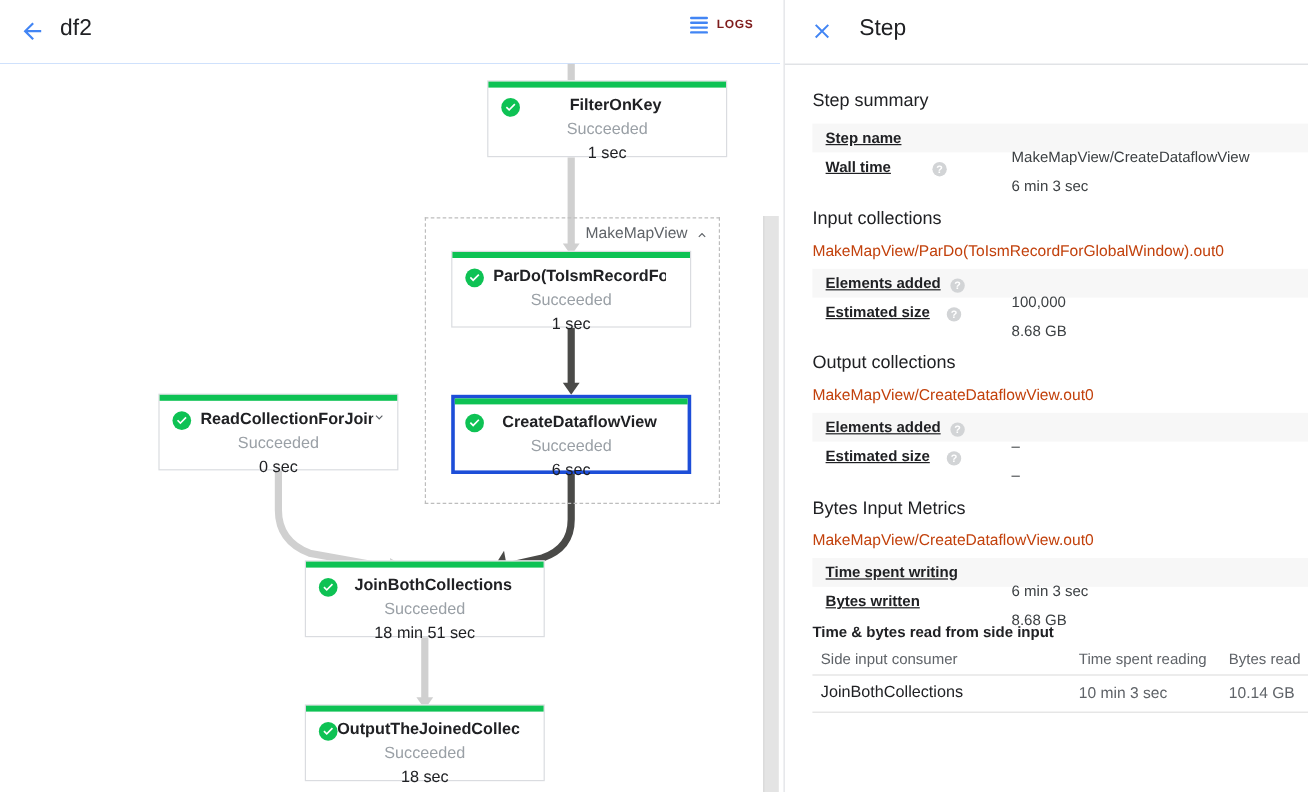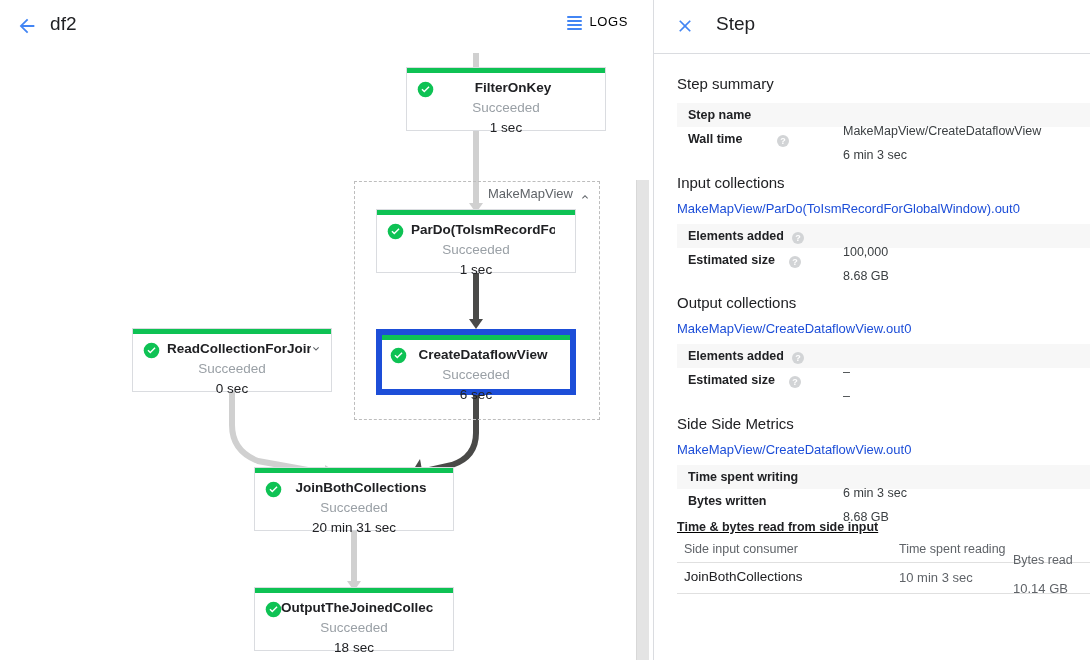--- a/index.html
+++ b/index.html
@@ -26,21 +26,21 @@
   }
   .job-title {
     position: absolute; left: 50px; top: 13px;
     font-size: 19px; color: #202124; letter-spacing: .1px;
   }
   .logs-button {
     position: absolute; right: 22px; top: 14px;
     display: flex; align-items: center; gap: 7px; cursor: pointer;
   }
   .logs-label {
-    font-size: 13px; font-weight: normal; color: #000000; letter-spacing: .6px;
+    font-size: 10px; font-weight: bold; color: #7f1d1d; letter-spacing: .6px;
   }
   .list-icon { width: 15px; height: 12px; display: block; }
   .list-icon i {
     display: block; height: 2px; background: #4285f4; margin-bottom: 2px; border-radius: 1px;
   }
   .list-icon i:nth-child(1) { width: 15px; }
   .list-icon i:nth-child(2) { width: 15px; }
   .list-icon i:nth-child(3) { width: 15px; }
   .list-icon i:nth-child(4) { width: 15px; margin-bottom: 0; }
 
@@ -60,21 +60,21 @@
   }
   .group-chevron {
     position: absolute; right: 8px; top: 7px; width: 12px; height: 12px; cursor: pointer;
   }
 
   
   .node {
     position: absolute; background: #fff; border: 1px solid #dadce0;
     box-sizing: border-box;
   }
-  .node.selected { border: 6px solid #1d4ed8; }
+  .node.selected { border: 3px solid #1d4ed8; }
   .node-bar { position: absolute; left: 0; top: 0; right: 0; height: 5px; background: #0ec254; }
   .node.selected .node-bar { left: 0; right: 0; top: 0; }
   .node-check {
     position: absolute; left: 10px; top: 13px; width: 17px; height: 17px;
   }
   .node-title {
     position: absolute; left: 34px; right: 20px; top: 12px;
     text-align: center; font-size: 13.5px; font-weight: bold; color: #202124;
     white-space: nowrap; overflow: hidden;
   }
@@ -116,51 +116,51 @@
   }
   .panel-title {
     position: absolute; left: 62px; top: 13px; font-size: 19px; color: #202124;
   }
   #right-body { position: absolute; left: 0; top: 53px; width: 436px; height: 655px; }
 
   .section-title {
     position: absolute; left: 23px; font-size: 15px; color: #202124;
   }
   .collection-name {
-    position: absolute; left: 23px; font-size: 13px; color: #1d4ed8;
+    position: absolute; left: 23px; font-size: 13px; color: #c2410c;
     white-space: nowrap;
   }
   .kv-row {
     position: absolute; left: 23px; width: 413px; height: 24px;
   }
   .kv-row.shaded { background: #f7f7f7; }
   .kv-key {
     position: absolute; left: 11px; top: 5px; font-size: 12.5px;
-    font-weight: bold; color: #202124; white-space: nowrap;
+    font-weight: bold; color: #202124; white-space: nowrap; text-decoration: underline;
   }
   .kv-val {
     position: absolute; left: 166px; top: 21px; font-size: 12.5px; color: #3c4043;
     white-space: nowrap;
   }
   .help-dot {
     display: inline-block; width: 12px; height: 12px; border-radius: 50%;
     background: #d2d4d6; color: #ffffff; font-size: 9px; font-weight: bold;
     text-align: center; line-height: 12px; vertical-align: 1px; margin-left: 7px;
   }
 
   
-  #side-table { position: absolute; left: 23px; top: 467px; width: 413px; text-decoration: underline; }
+  #side-table { position: absolute; left: 23px; top: 467px; width: 413px; }
   .st-title { font-size: 12.5px; font-weight: bold; color: #202124; margin-bottom: 6px; }
   .st-head {
     position: relative; height: 22px; border-bottom: 1px solid #e0e0e0;
   }
   .st-row { position: relative; height: 30px; border-bottom: 1px solid #e0e0e0; }
   .st-c0 { position: absolute; left: 7px; top: 3px; }
   .st-c1 { position: absolute; left: 222px; top: 3px; }
-  .st-c2 { position: absolute; left: 336px; top: 3px; margin-top: 11px; }
+  .st-c2 { position: absolute; left: 347px; top: 3px; }
   .st-head .st-c0, .st-head .st-c1, .st-head .st-c2 {
     font-size: 12.5px; color: #5f6368; top: 2px;
   }
   .st-row .st-c0 { font-size: 13.5px; color: #202124; top: 6px; }
   .st-row .st-c1, .st-row .st-c2 { font-size: 13px; color: #5f6368; top: 7px; }
 </style>
 </head>
 <body>
 
 <div id="app">
@@ -276,21 +276,21 @@
       <div class="node" style="left:254px; top:414px; width:200px; height:64px;">
         <div class="node-bar"></div>
         <span class="node-check">
           <svg width="17" height="17" viewBox="0 0 24 24" aria-hidden="true">
             <circle cx="12" cy="12" r="11" fill="#0ec254"></circle>
             <path d="M10.3 16.3l-4-4 1.4-1.4 2.6 2.6 6-6 1.4 1.4z" fill="#fff"></path>
           </svg>
         </span>
         <div class="node-title">JoinBothCollections</div>
         <div class="node-status">Succeeded</div>
-        <div class="node-time">20 min 31 sec</div>
+        <div class="node-time">18 min 51 sec</div>
       </div>
 
       <div class="node" style="left:254px; top:534px; width:200px; height:64px;">
         <div class="node-bar"></div>
         <span class="node-check">
           <svg width="17" height="17" viewBox="0 0 24 24" aria-hidden="true">
             <circle cx="12" cy="12" r="11" fill="#0ec254"></circle>
             <path d="M10.3 16.3l-4-4 1.4-1.4 2.6 2.6 6-6 1.4 1.4z" fill="#fff"></path>
           </svg>
         </span>
@@ -352,21 +352,21 @@
         <span class="kv-key">Elements added</span>
         <span class="help-dot" style="position:absolute; left:108px; top:8px;">?</span>
         <span class="kv-val">–</span>
       </div>
       <div class="kv-row" style="top:315px;">
         <span class="kv-key">Estimated size</span>
         <span class="help-dot" style="position:absolute; left:105px; top:8px;">?</span>
         <span class="kv-val">–</span>
       </div>
 
-      <div class="section-title" style="top:362px;">Side Side Metrics</div>
+      <div class="section-title" style="top:362px;">Bytes Input Metrics</div>
       <div class="collection-name" style="top:389px;">MakeMapView/CreateDataflowView.out0</div>
 
       <div class="kv-row shaded" style="top:412px;">
         <span class="kv-key">Time spent writing</span>
         <span class="kv-val">6 min 3 sec</span>
       </div>
       <div class="kv-row" style="top:436px;">
         <span class="kv-key">Bytes written</span>
         <span class="kv-val">8.68 GB</span>
       </div>

